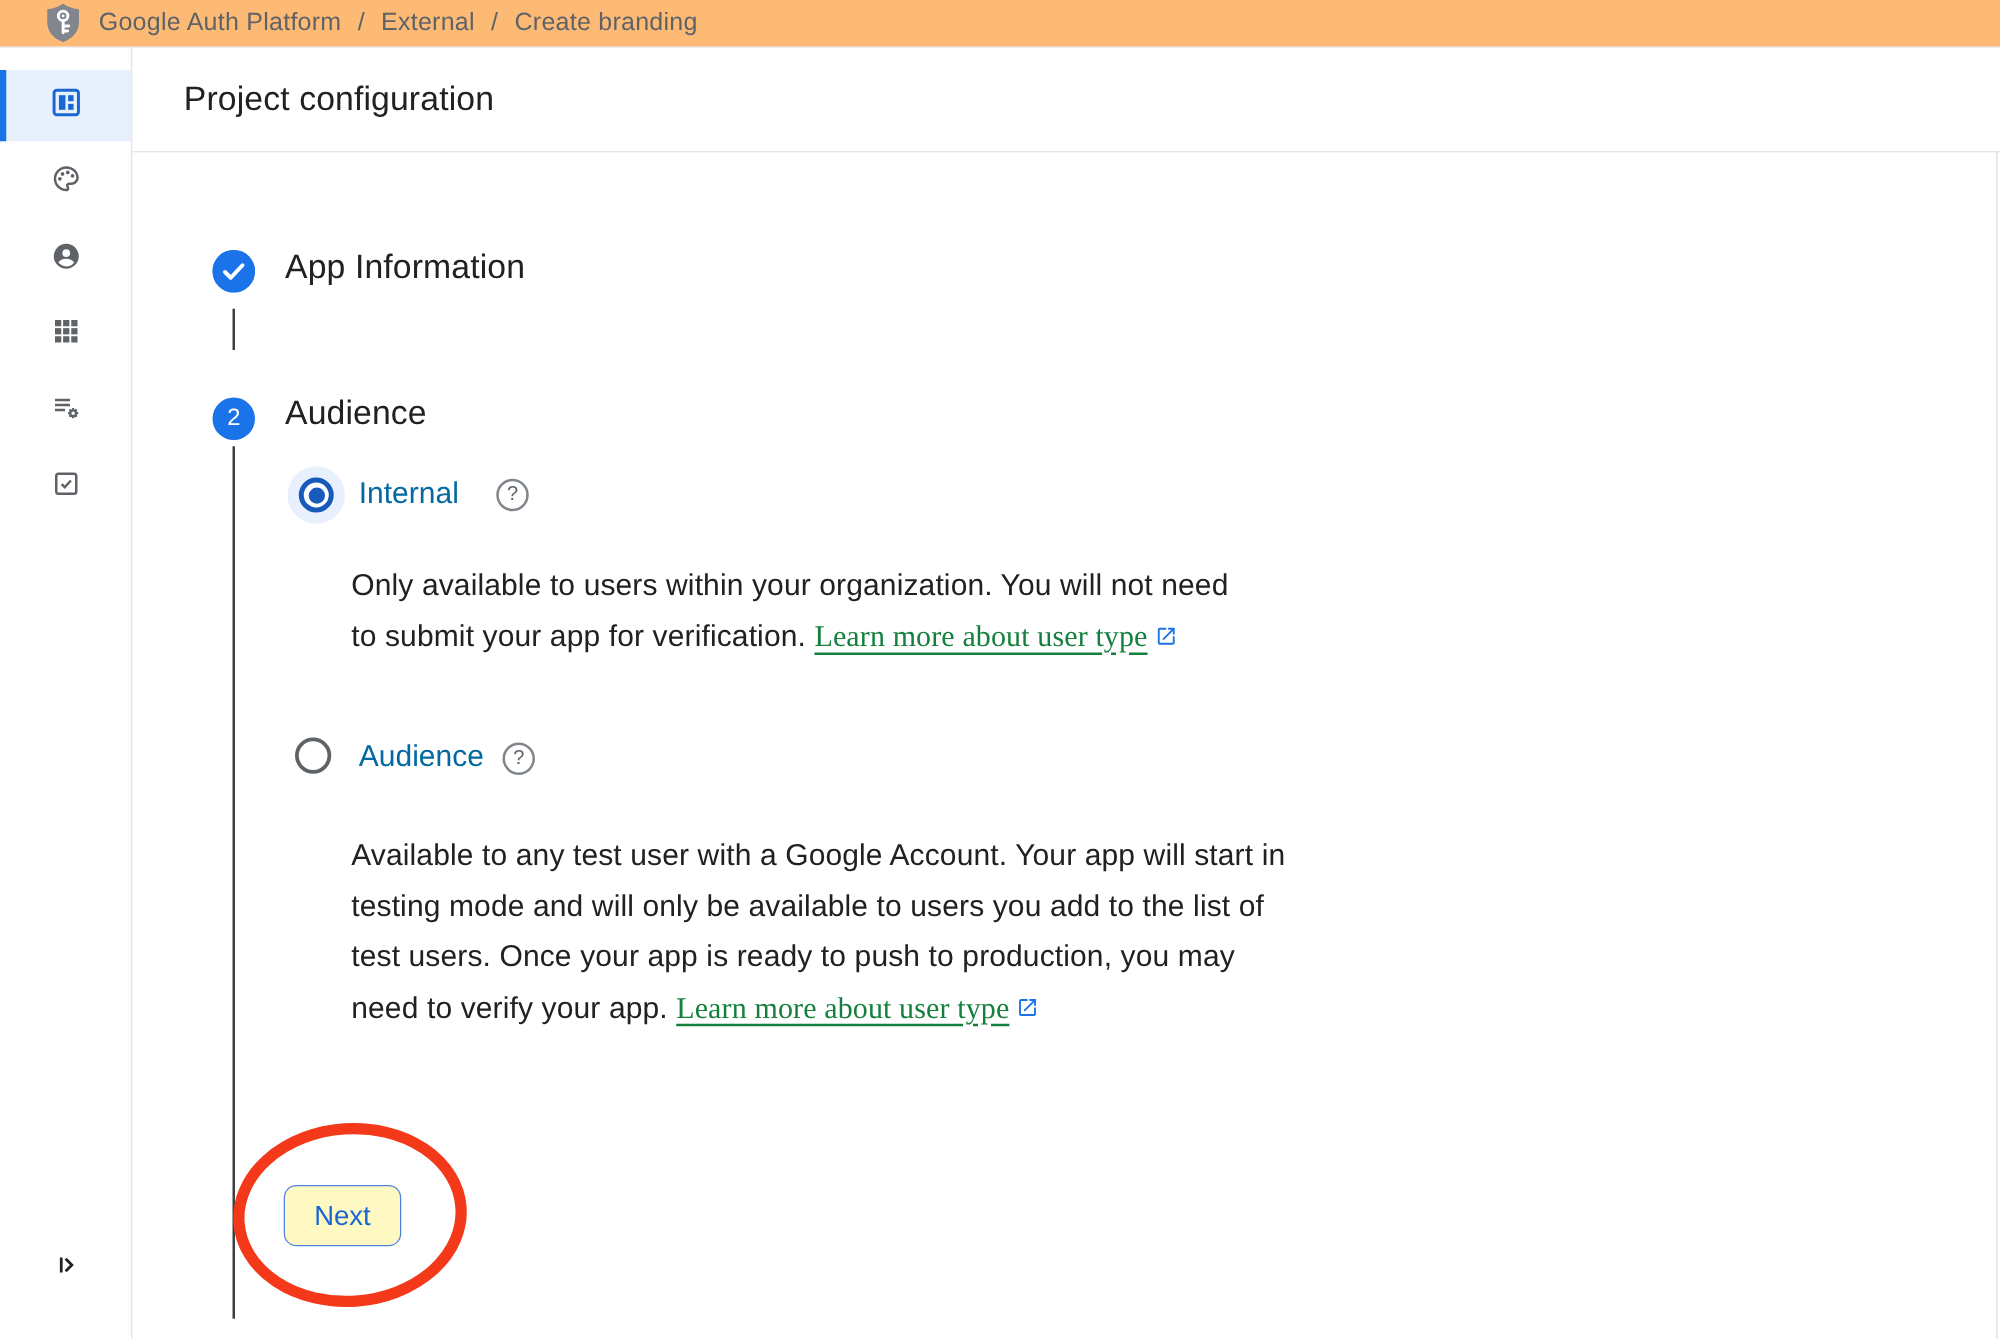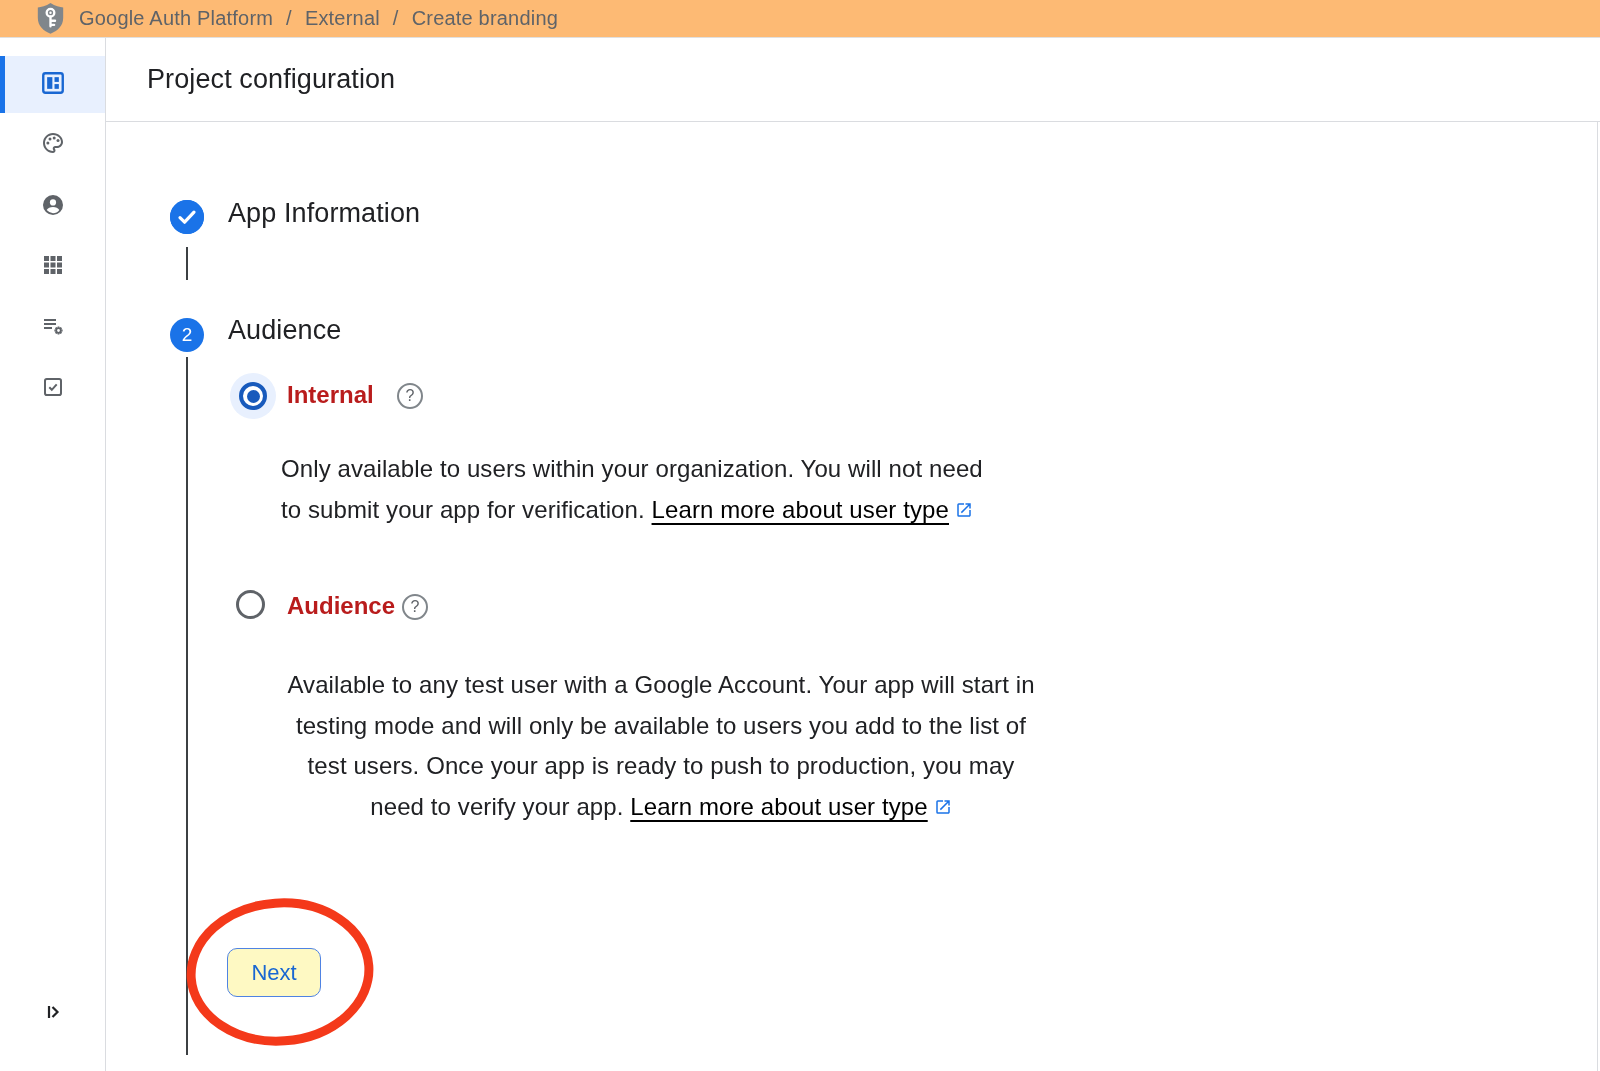--- a/index.html
+++ b/index.html
@@ -35,31 +35,31 @@
   .t2 { top:193px; }
   .connector { position:absolute; left:80px; width:1.5px; background:#3c4043; }
   .c1 { top:125px; height:33px; }
   .c2 { top:235px; height:698px; }
 
   
   .radio-halo { position:absolute; left:124px; top:251px; width:46px; height:46px; border-radius:50%; background:#e8f0fe; display:flex; align-items:center; justify-content:center; cursor:pointer; }
   .radio-on { width:28px; height:28px; border:4px solid #185abc; border-radius:50%; position:relative; background:#fff; }
   .radio-on::after { content:""; position:absolute; left:50%; top:50%; width:13px; height:13px; margin:-6.5px 0 0 -6.5px; border-radius:50%; background:#185abc; }
   .radio-off { position:absolute; left:130px; top:468px; width:29px; height:29px; border:3px solid #5f6368; border-radius:50%; background:#fff; cursor:pointer; }
-  .opt-label { position:absolute; left:181px; font-size:24px; font-weight:700; color:#b91c1c; }
+  .opt-label { position:absolute; left:181px; font-size:24px; font-weight:400; color:#0369a1; }
   .l1 { top:259px; }
   .l2 { top:470px; }
   .help-dot { position:absolute; width:26px; height:26px; border:2px solid #80868b; border-radius:50%; color:#5f6368; font-size:16px; font-weight:500; display:flex; align-items:center; justify-content:center; cursor:pointer; }
   .h1 { left:291px; top:261px; }
   .h2 { left:296px; top:472px; }
 
   .desc { position:absolute; left:175px; font-size:24px; line-height:40.5px; font-weight:400; color:#202124; letter-spacing:.1px; }
   .d1 { top:327px; width:728px; }
-  .d2 { top:543px; width:760px;text-align:center; }
-  .learn-link { color:#000000; text-decoration:none; cursor:pointer; white-space:normal; }
+  .d2 { top:543px; width:760px; }
+  .learn-link { color:#15803d; text-decoration:none; cursor:pointer; white-space:normal;font-family:Liberation Serif, serif; }
   .learn-link .link-text { text-decoration:underline; text-underline-offset:5px; }
   .learn-link svg { width:18px; height:18px; margin-left:6px; vertical-align:-1px; }
 
   
   .next-btn { position:absolute; left:121px; top:826px; width:94px; height:49px; background:#fef9c3; border:1.5px solid #4f83e3; border-radius:10px; color:#1967d2; font-size:22px; font-weight:500; font-family:"Liberation Sans", sans-serif; cursor:pointer; }
   .red-ellipse { position:absolute; left:74px; top:772px; width:200px; height:158px; pointer-events:none; }
 
   .collapse-btn { color:#202124; }
 </style>
 </head>

